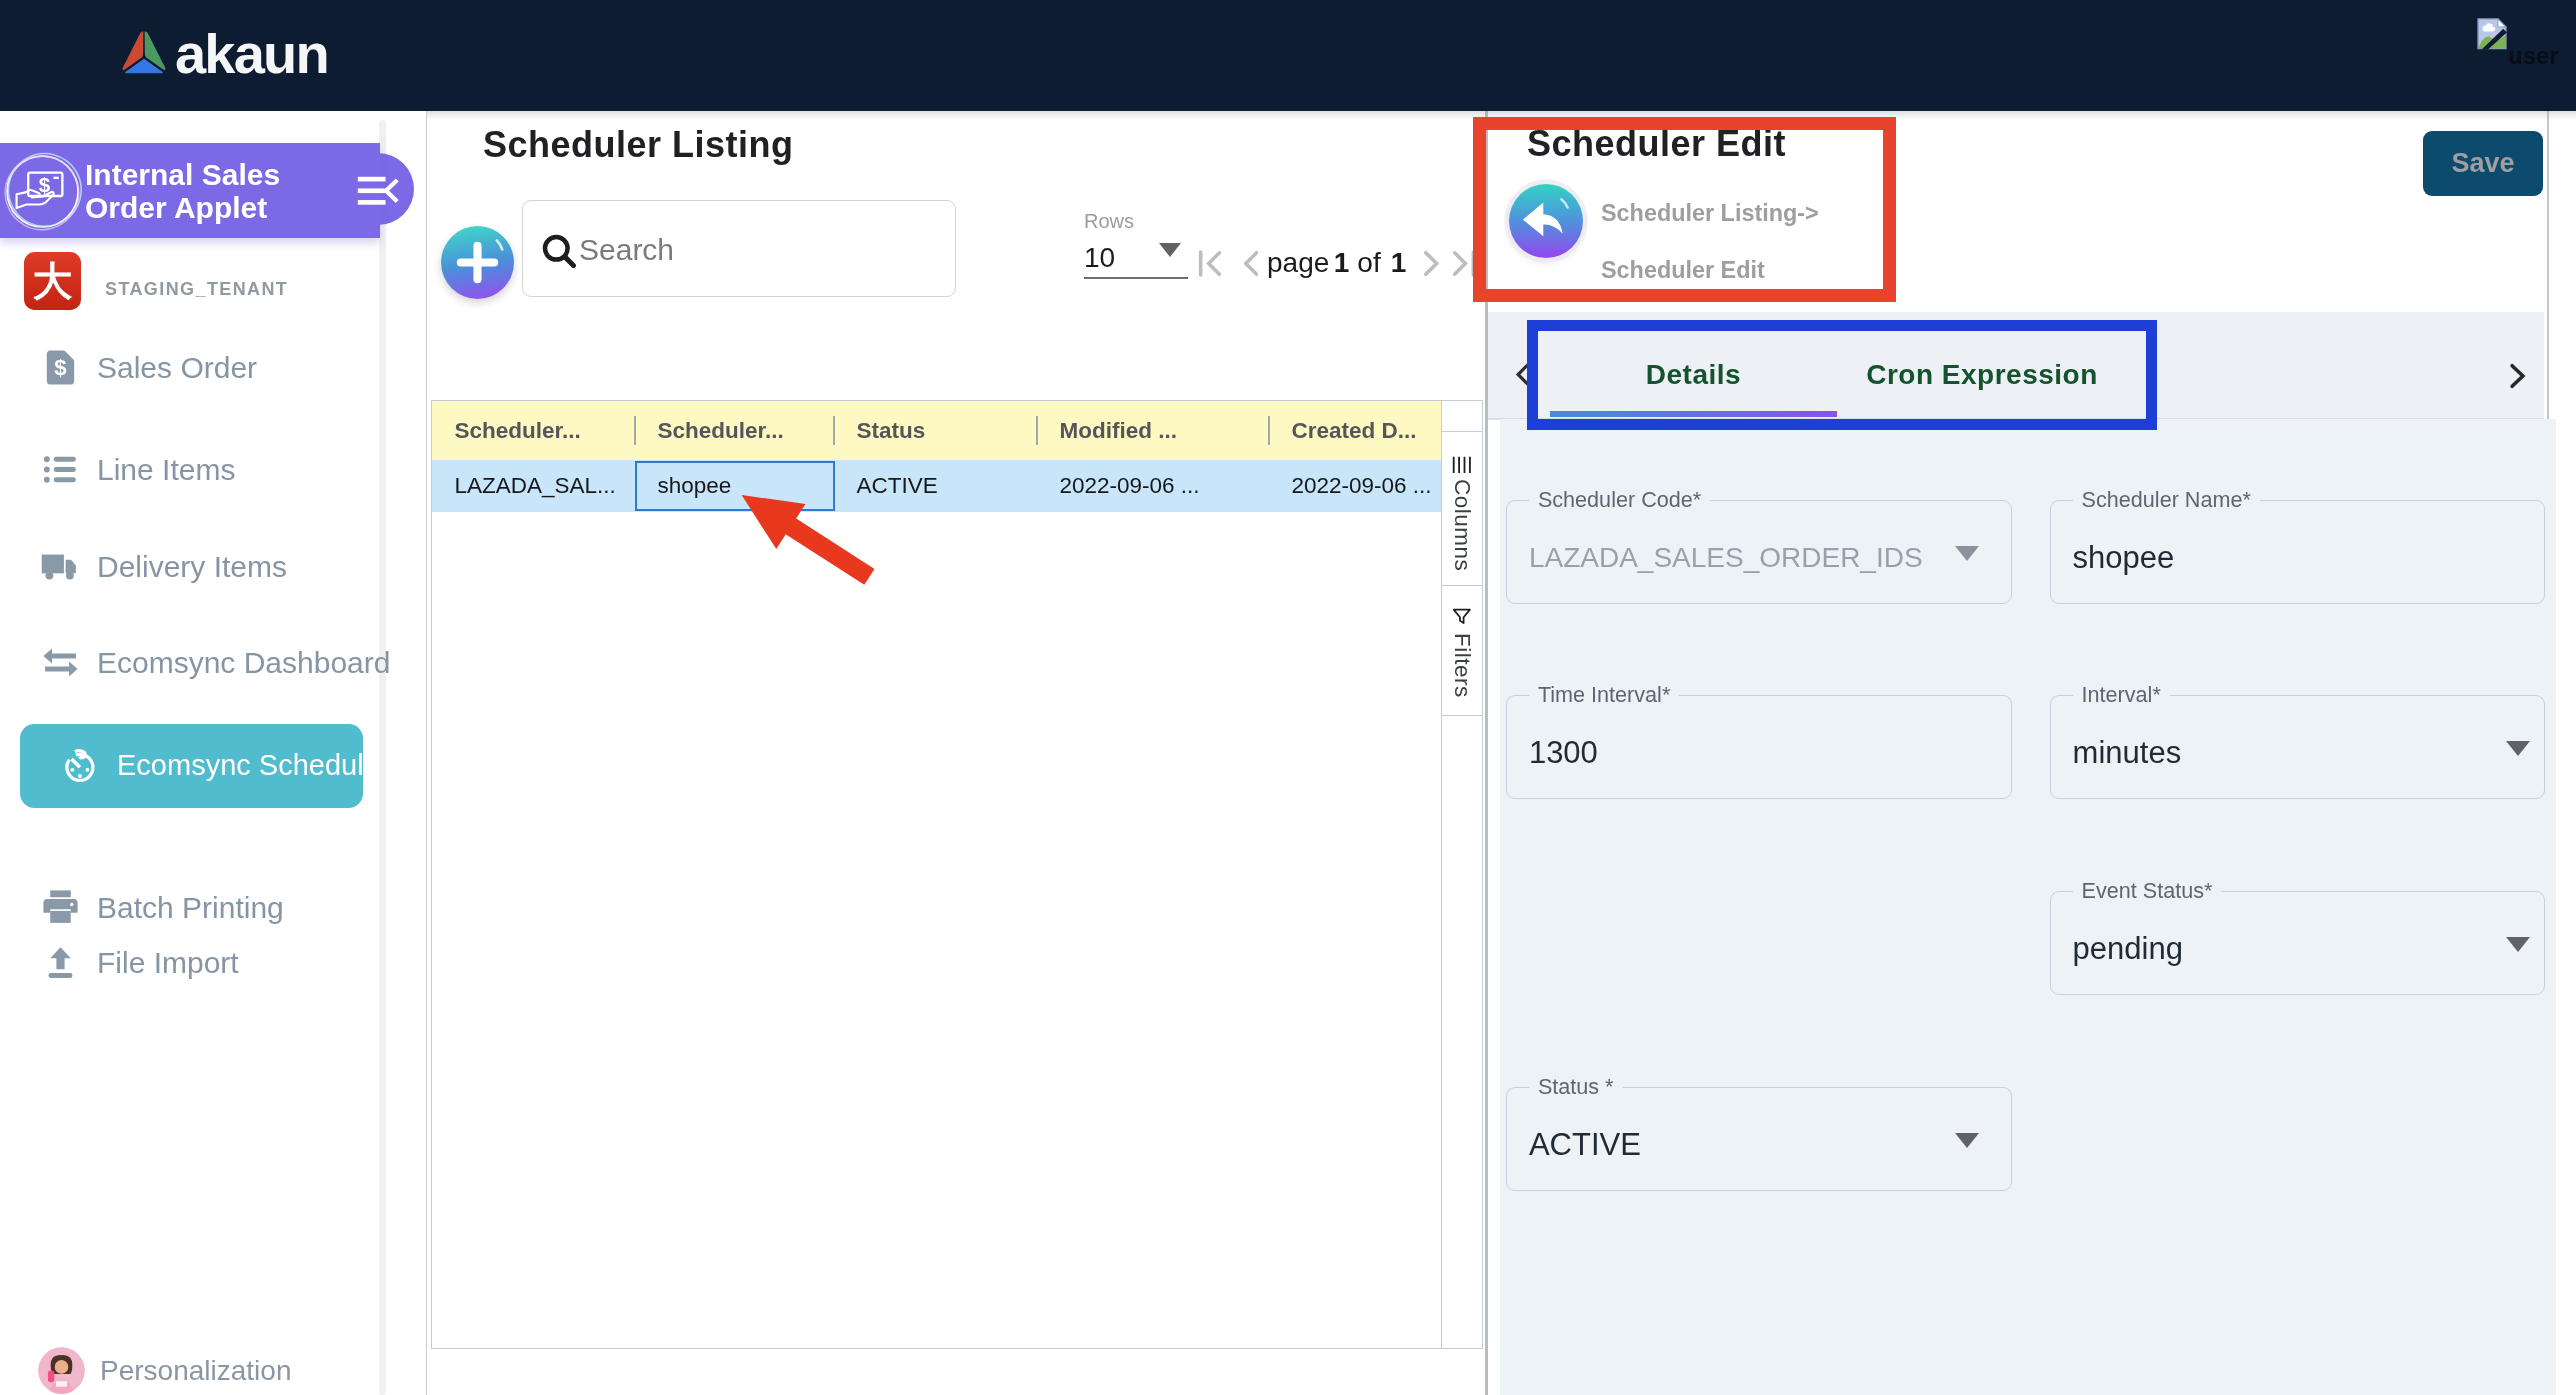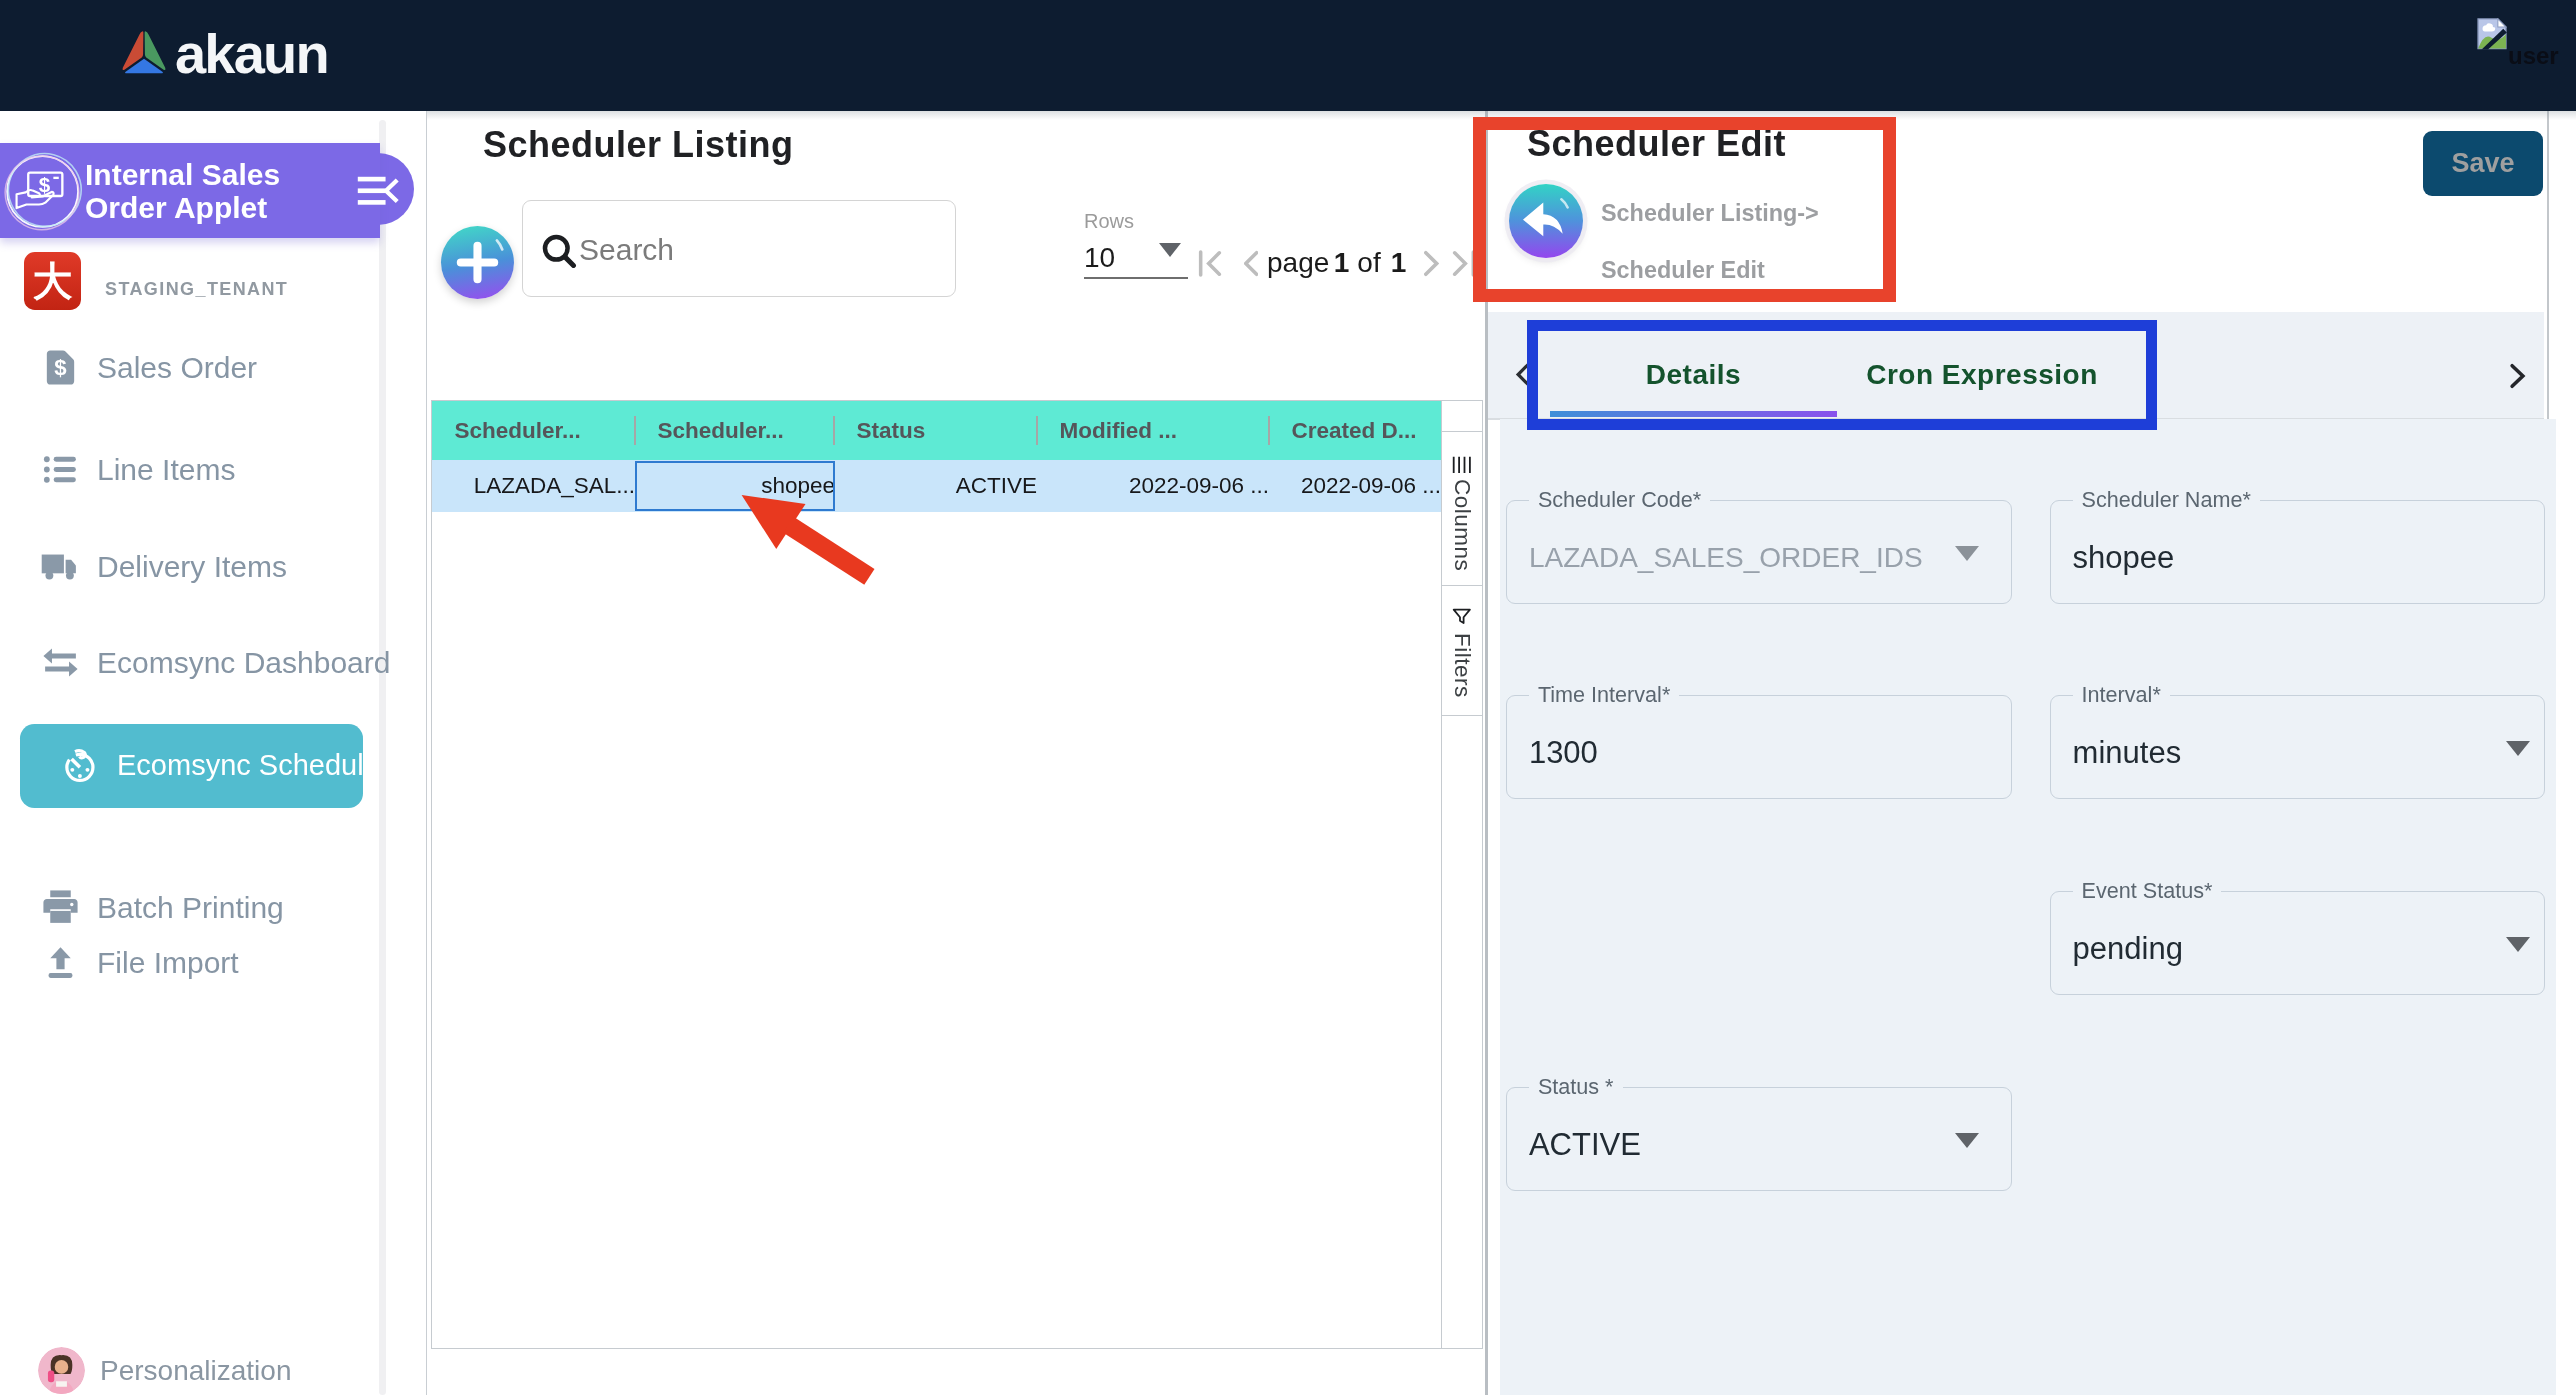--- a/index.html
+++ b/index.html
@@ -50,27 +50,27 @@
   #searchtxt { left:579px; top:233px; font-size:30px; color:#7b7b7b; }
   #rowslabel { left:1084px; top:210px; font-size:20px; color:#9b9b9b; }
   #rowsval { left:1084px; top:242px; font-size:28px; color:#1b1b1b; }
   #rowsline { left:1084px; top:277px; width:104px; height:1.8px; background:#6e6e6e; }
   #rowscaret { left:1159px; top:243px; width:0; height:0;
     border-left:11.7px solid transparent; border-right:11.7px solid transparent; border-top:14.4px solid #5f6368; }
   #pager { left:1198px; top:245px; height:36px; display:flex; align-items:center; font-size:28px; color:#1b1b1b; }
 
   
   #card { left:431px; top:400px; width:1052px; height:949px; border:1.8px solid #c6cbd0; background:#fff; }
-  #thead { position:absolute; left:0; top:0; width:1009px; height:59px; background:#5eead4; }
+  #thead { position:absolute; left:0; top:0; width:1009px; height:59px; background:#fef9c3; }
   .th { position:absolute; top:0; height:59px; line-height:59px; font-size:22.5px; font-weight:600; color:#55565a;
     padding-left:22.5px; white-space:nowrap; overflow:hidden; }
   .thdiv { position:absolute; top:15.3px; width:1.8px; height:29px; background:#a6a6a6; }
   #trow { position:absolute; left:0; top:59px; width:1009px; height:52px; background:#c9e5fa; }
   .td { position:absolute; top:0; height:52px; line-height:52px; font-size:22.5px; color:#17181a;
-    padding-left:22.5px; white-space:nowrap;text-align:right; }
+    padding-left:22.5px; white-space:nowrap; }
   #selcell { position:absolute; left:203px; top:60px; width:200px; height:50px; border:2.7px solid #2e7ad0; }
   
   #strip { position:absolute; left:1009px; top:0; width:41px; height:947px; background:#fff; border-left:1.8px solid #c6cbd0; }
   .stripbox { position:absolute; left:0; width:40px; border-bottom:1.8px solid #c6cbd0; background:#fff; }
   .vtext { position:absolute; left:50%; transform:translateX(-50%); writing-mode:vertical-rl;
     font-size:22.5px; color:#3c4043; letter-spacing:0.5px; }
 
   
   #rdivider { left:1485px; top:111px; width:2.7px; height:1284px; background:#b9bec3; }
   #rightscroll { left:2547px; top:111px; width:1.8px; height:1284px; background:#c3c7cb; }

